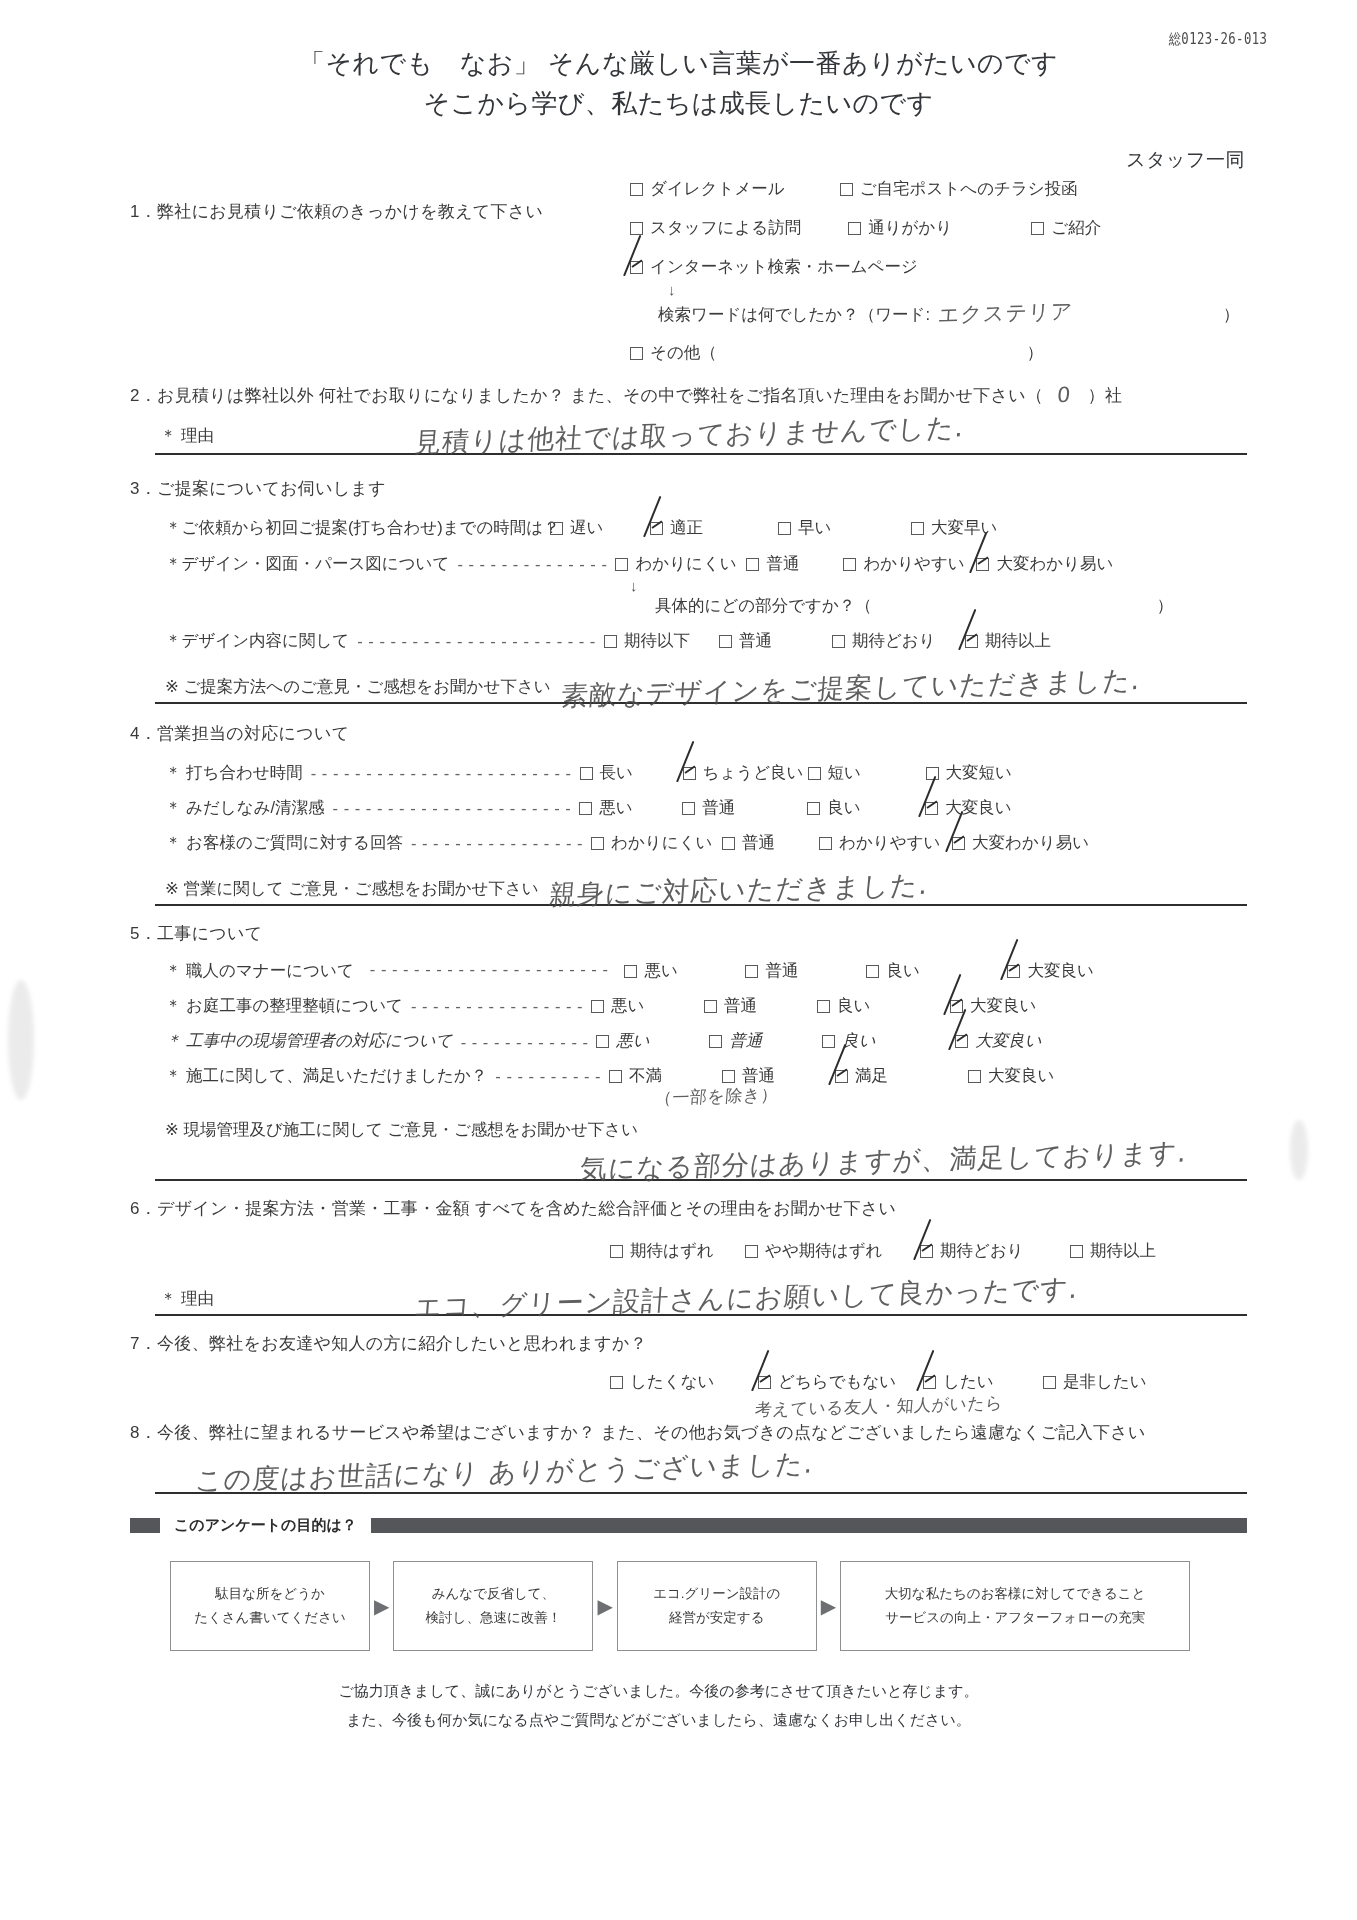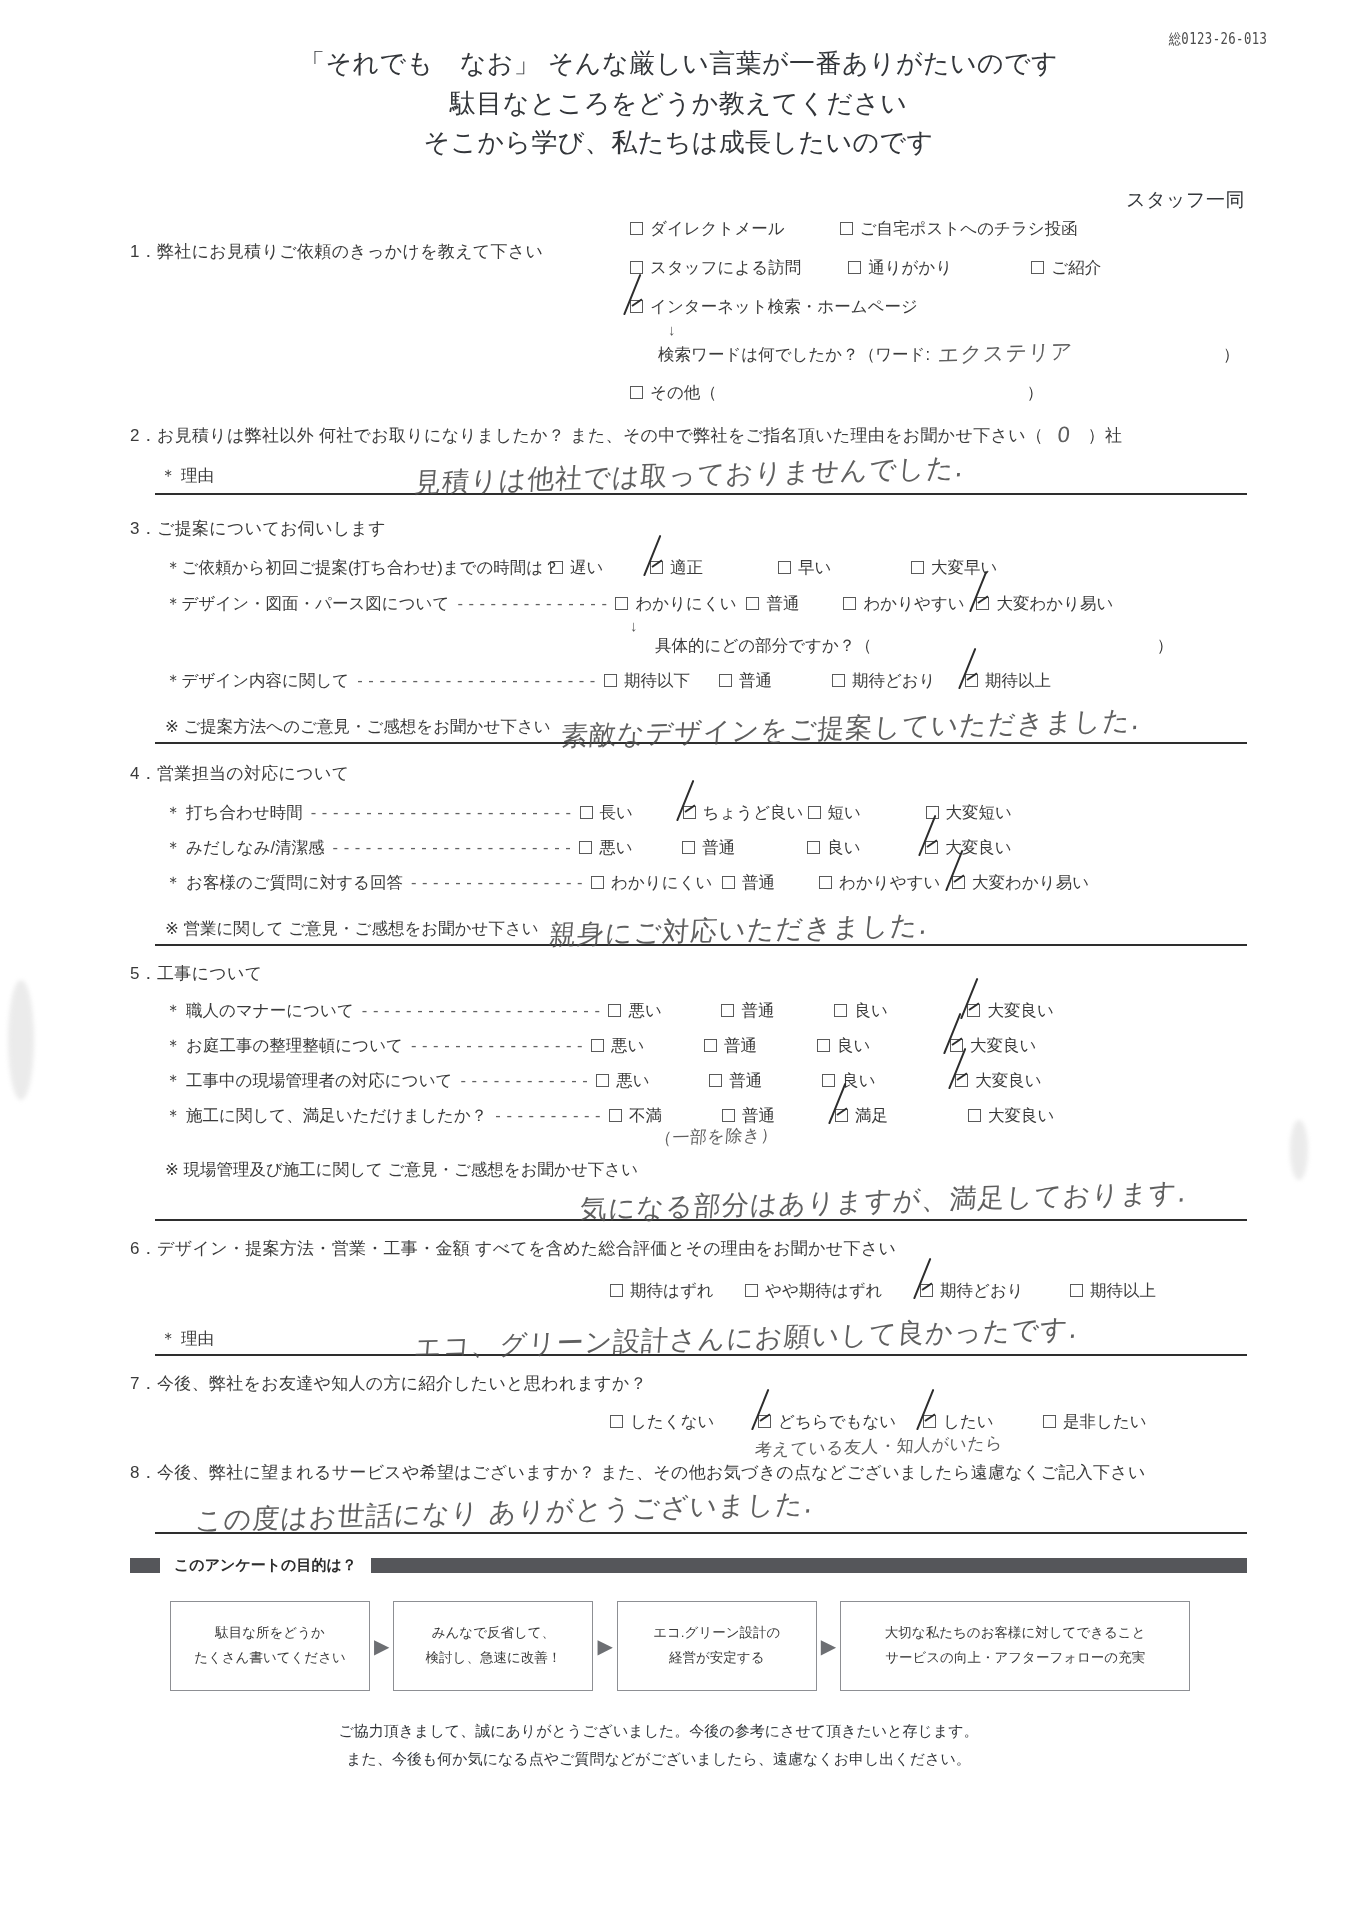--- a/index.html
+++ b/index.html
@@ -106,21 +106,20 @@
 
 <div class="page">
 
   <div class="smudge" style="left:8px; top:980px; width:26px; height:120px;"></div>
   <div class="smudge" style="left:1290px; top:1120px; width:18px; height:60px;"></div>
 
   <div class="doc-code">総0123-26-013</div>
 
   <div class="slogan">
     <div>「それでも　なお」 そんな厳しい言葉が一番ありがたいのです</div>
-    <div>駄目なところをどうか教えてください</div>
     <div>そこから学び、私たちは成長したいのです</div>
   </div>
 
   <div class="company-block">
     <div>スタッフ一同</div>
   </div>
 
   <div class="q" style="margin-top:26px;">
     <div style="display:flex; align-items:flex-start;">
       <div style="width:130px; flex:none;"></div>
@@ -353,21 +352,21 @@
     </div>
     <div class="uline" style="margin:4px 110px 0 155px;"></div>
   </div>
 
   <div class="q" style="margin-top:16px;">
     <div style="margin-left:130px;" class="row">
       <span class="qnum">5．</span>
       <span class="qnum">工事について</span>
     </div>
 
-    <div style="margin-left:165px; margin-top:15px; display:flex; align-items:center;">
+    <div style="margin-left:165px; margin-top:15px; display:flex; gap:8px;">
       <span class="sub">＊ 職人のマナーについて</span>
       <span class="sub dots" style="margin:0 8px;">- - - - - - - - - - - - - - - - - - - - - -</span>
       <span class="opt" style="width:113px;">
         <span class="cbx"></span>
         <span>悪い</span>
       </span>
       <span class="opt" style="width:113px;">
         <span class="cbx"></span>
         <span>普通</span>
       </span>
@@ -395,21 +394,21 @@
       <span class="opt" style="width:133px;">
         <span class="cbx"></span>
         <span>良い</span>
       </span>
       <span class="opt checked">
         <span class="cbx"></span>
         <span>大変良い</span>
       </span>
     </div>
 
-    <div style="margin-left:165px; margin-top:13px; display:flex; align-items:center;">
+    <div style="margin-left:165px; margin-top:13px; display:flex; align-items:flex-end;font-style:italic;">
       <span class="sub">＊ 工事中の現場管理者の対応について</span>
       <span class="sub dots" style="margin:0 8px;">- - - - - - - - - - - -</span>
       <span class="opt" style="width:113px;">
         <span class="cbx"></span>
         <span>悪い</span>
       </span>
       <span class="opt" style="width:113px;">
         <span class="cbx"></span>
         <span>普通</span>
       </span>

